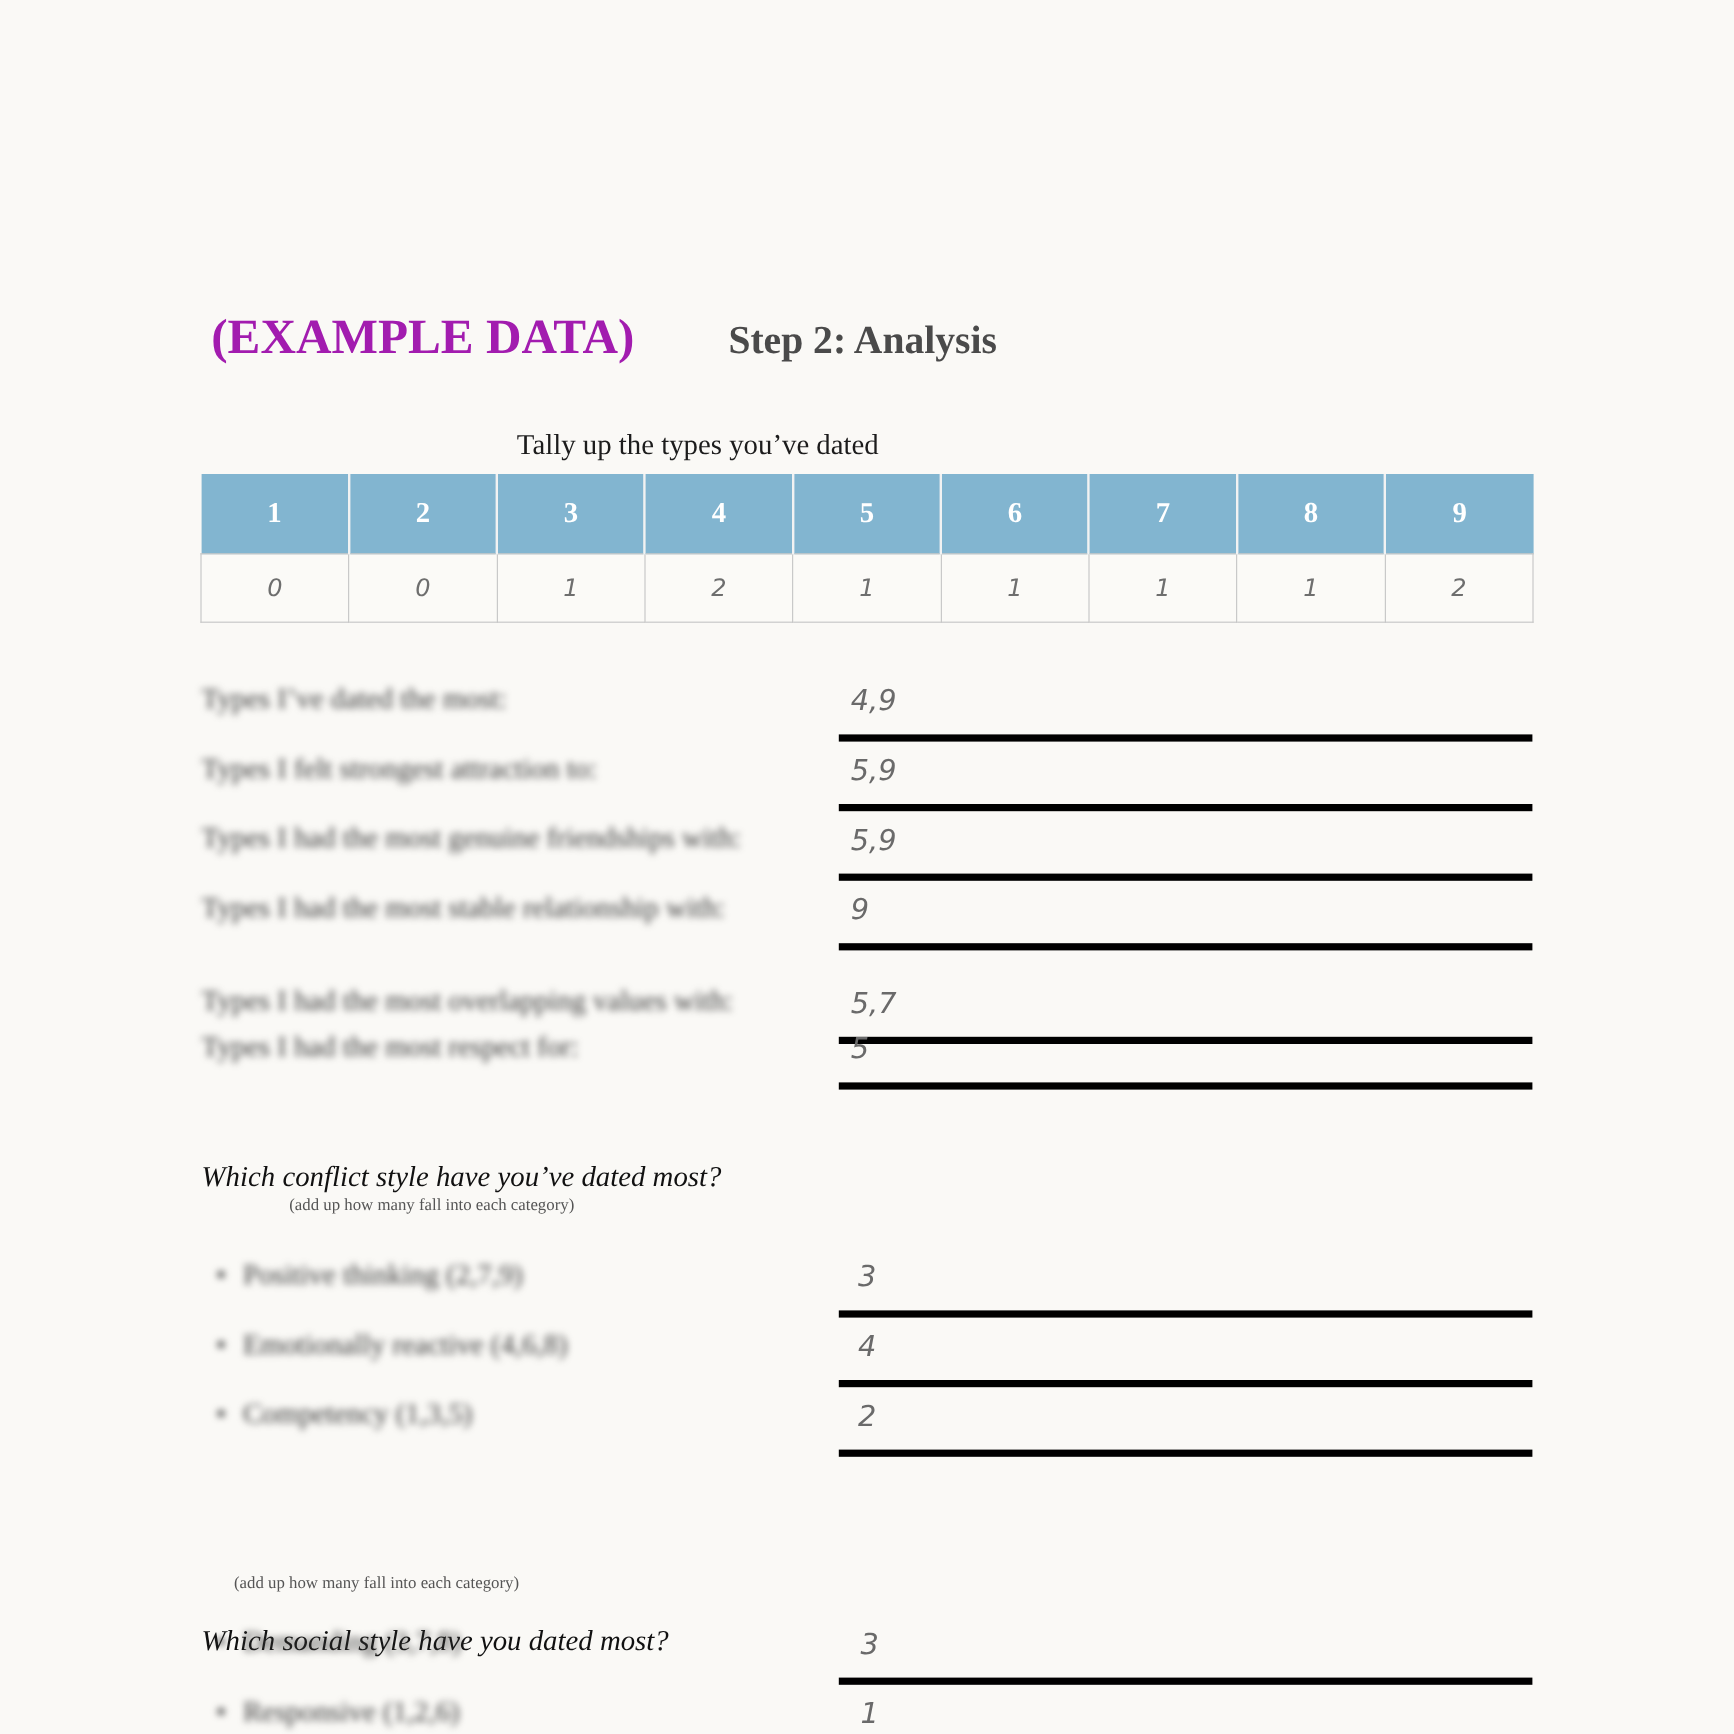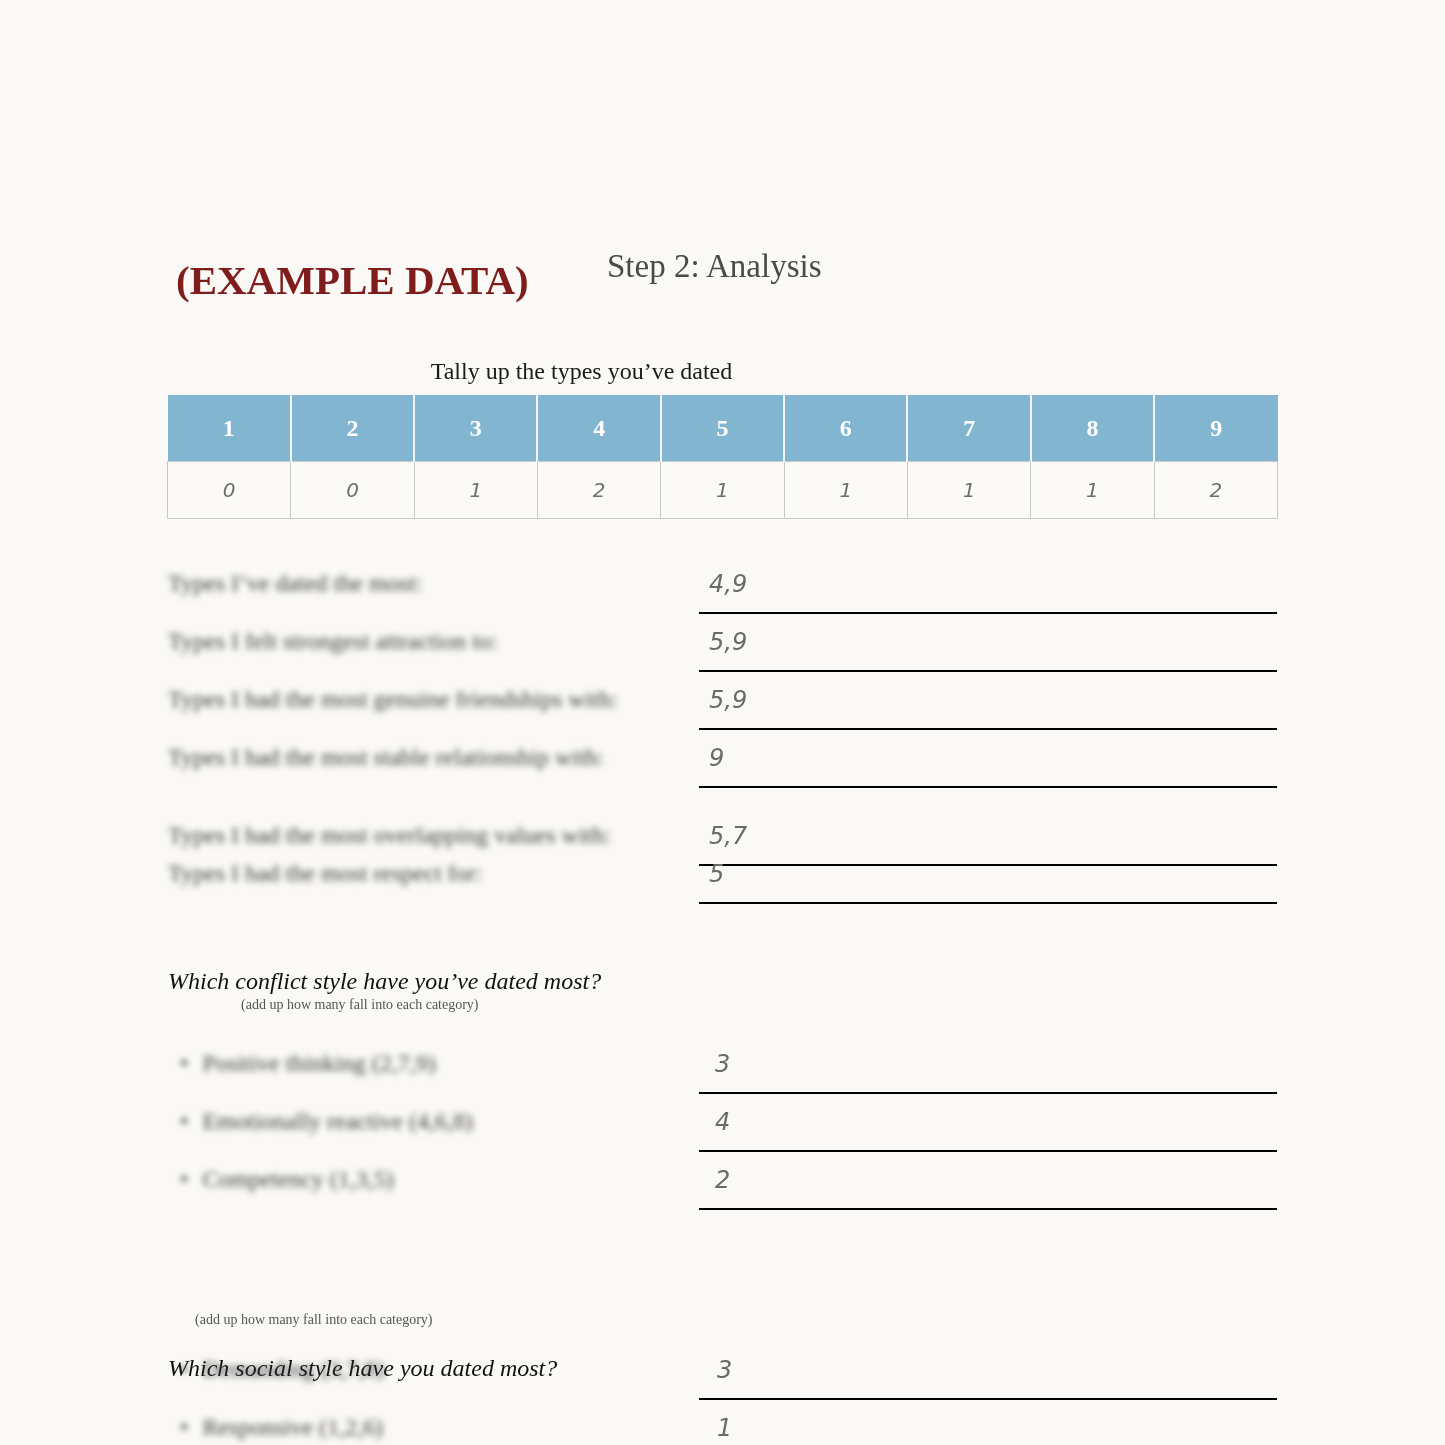--- a/index.html
+++ b/index.html
@@ -4,26 +4,26 @@
   <style>
     html, body { margin: 0; padding: 0; }
     body {
       width: 1445px; height: 1445px; overflow: hidden;
       background: #faf9f6;
       font-family: "Liberation Serif", "DejaVu Serif", serif;
       position: relative;
     }
     .header-example {
       position: absolute; left: 176px; top: 256px;
-      font-size: 41px; font-weight: bold; color: #7f1d1d;
+      font-size: 41px; font-weight: bold; color: #a21caf;
       letter-spacing: 0px;
     }
     .header-title {
-      position: absolute; left: 607px; top: 248px;
-      font-size: 33px; font-weight: normal; color: #4a4a4a;
+      position: absolute; left: 607px; top: 266px;
+      font-size: 33px; font-weight: bold; color: #4a4a4a;
     }
     .tally-caption {
       position: absolute; left: 0; width: 1163px; top: 358px;
       text-align: center; font-size: 24px; color: #1c1c1c;
     }
     .tally-table {
       position: absolute; left: 167px; top: 395px;
       width: 1111px; border-collapse: collapse;
       table-layout: fixed;
     }
@@ -51,21 +51,21 @@
       font-size: 24px; color: #3a3a3a;
       filter: blur(3px);
       white-space: nowrap;
     }
     .qa-label.bullet { left: 12px; }
     .qa-label.bullet::before {
       content: "\2022"; display: inline-block; margin-right: 14px;
     }
     .qa-answer {
       position: absolute; left: 531px; width: 578px; top: 0; height: 56px;
-      border-bottom: 2px solid #000000;
+      border-bottom: 6px solid #000000;
     }
     .qa-answer span {
       position: absolute; left: 10px; top: 14px; font-size: 24px;
     }
     .section-heading {
       position: absolute; left: 168px;
       font-size: 24px; font-weight: normal; color: #111111; font-style: italic;
     }
     .section-sub {
       position: absolute; font-size: 14px; color: #555555;

